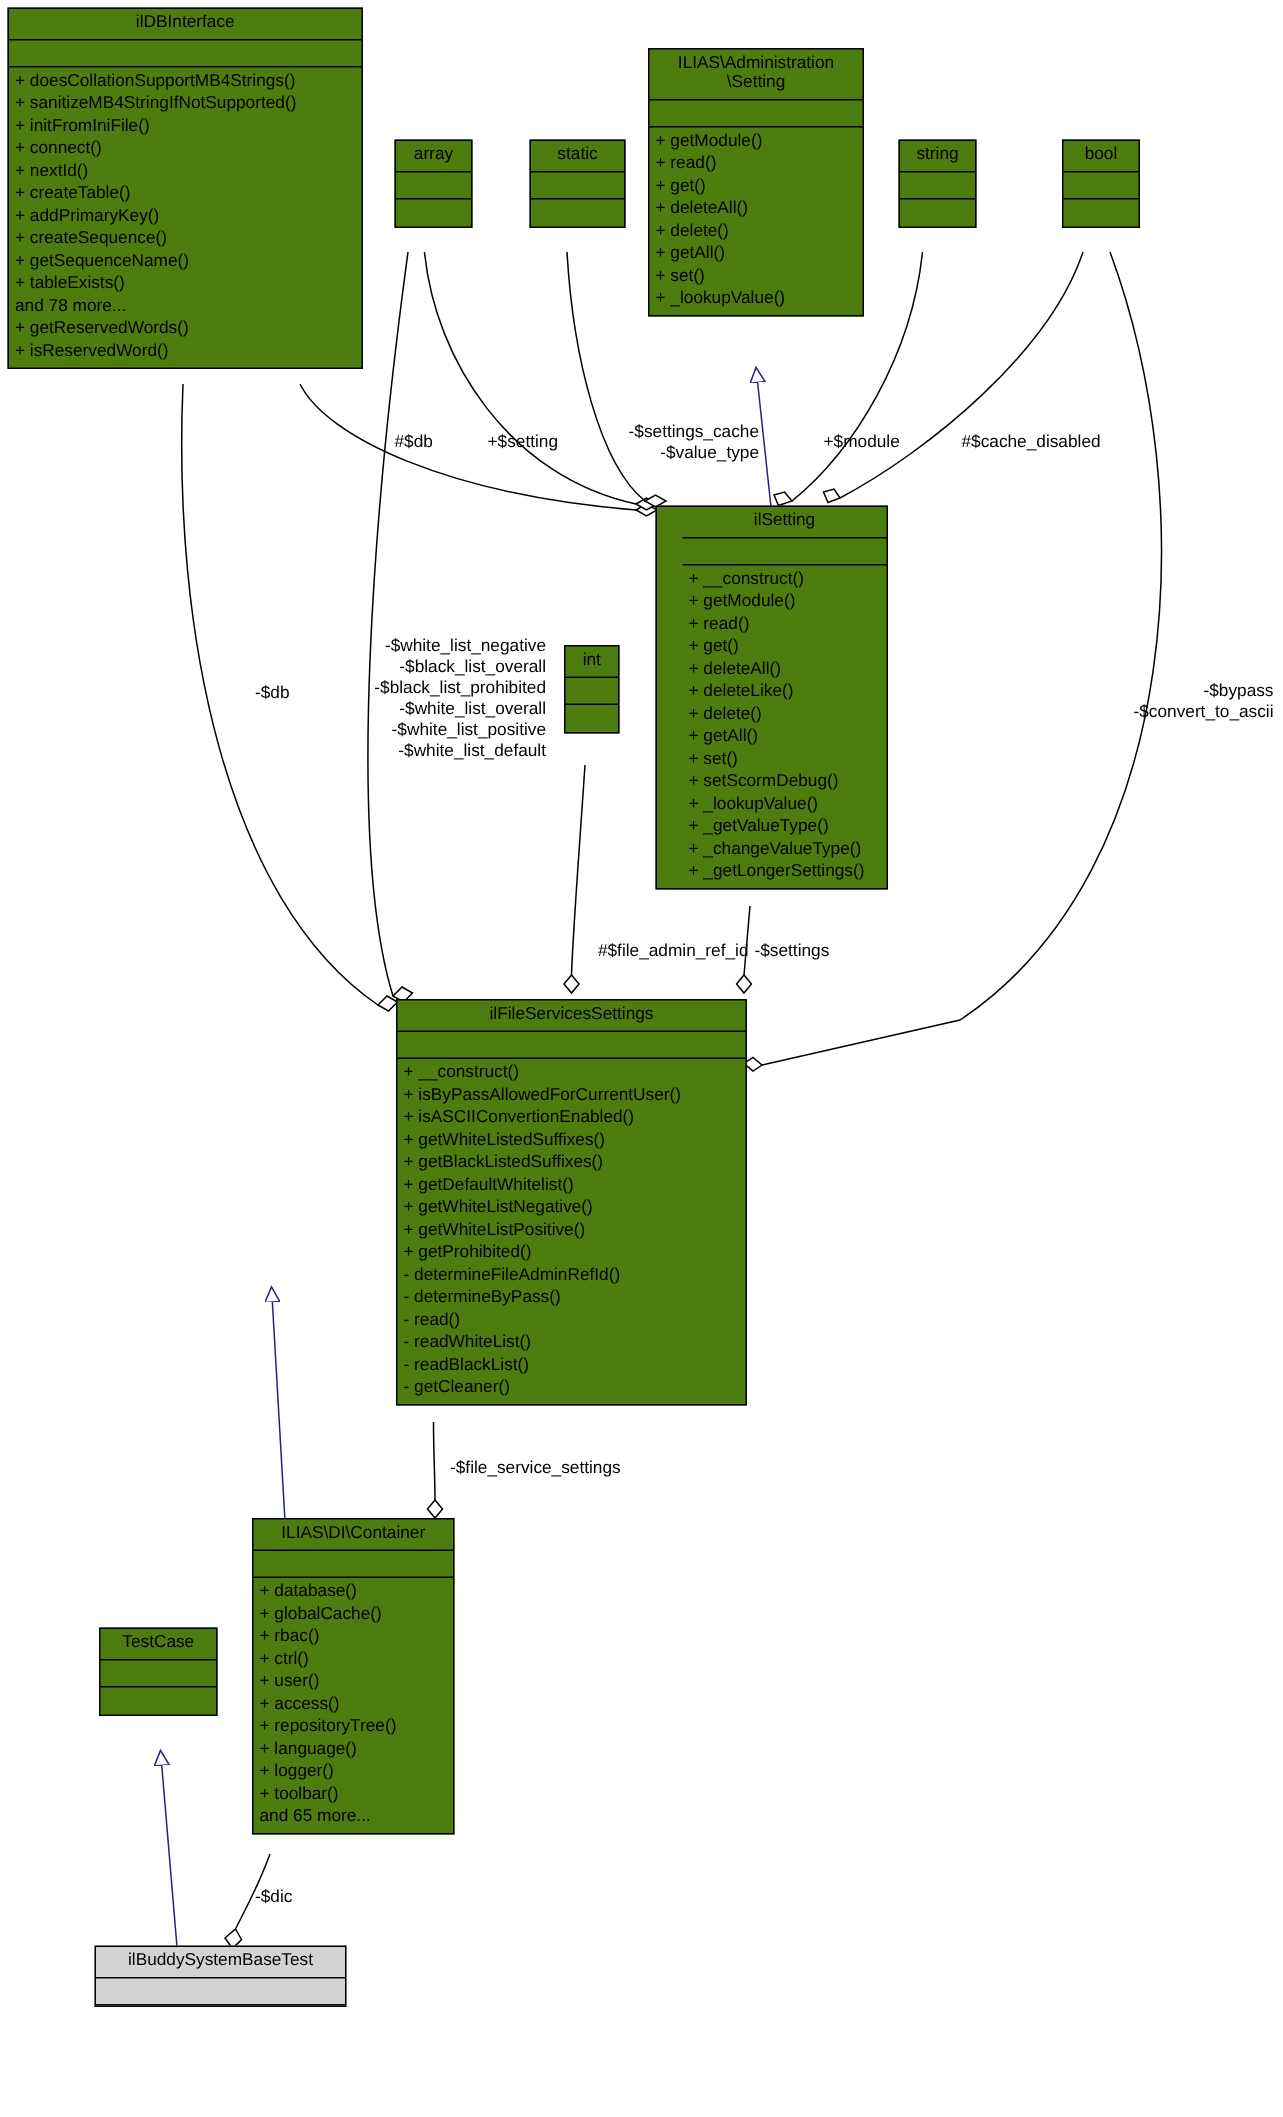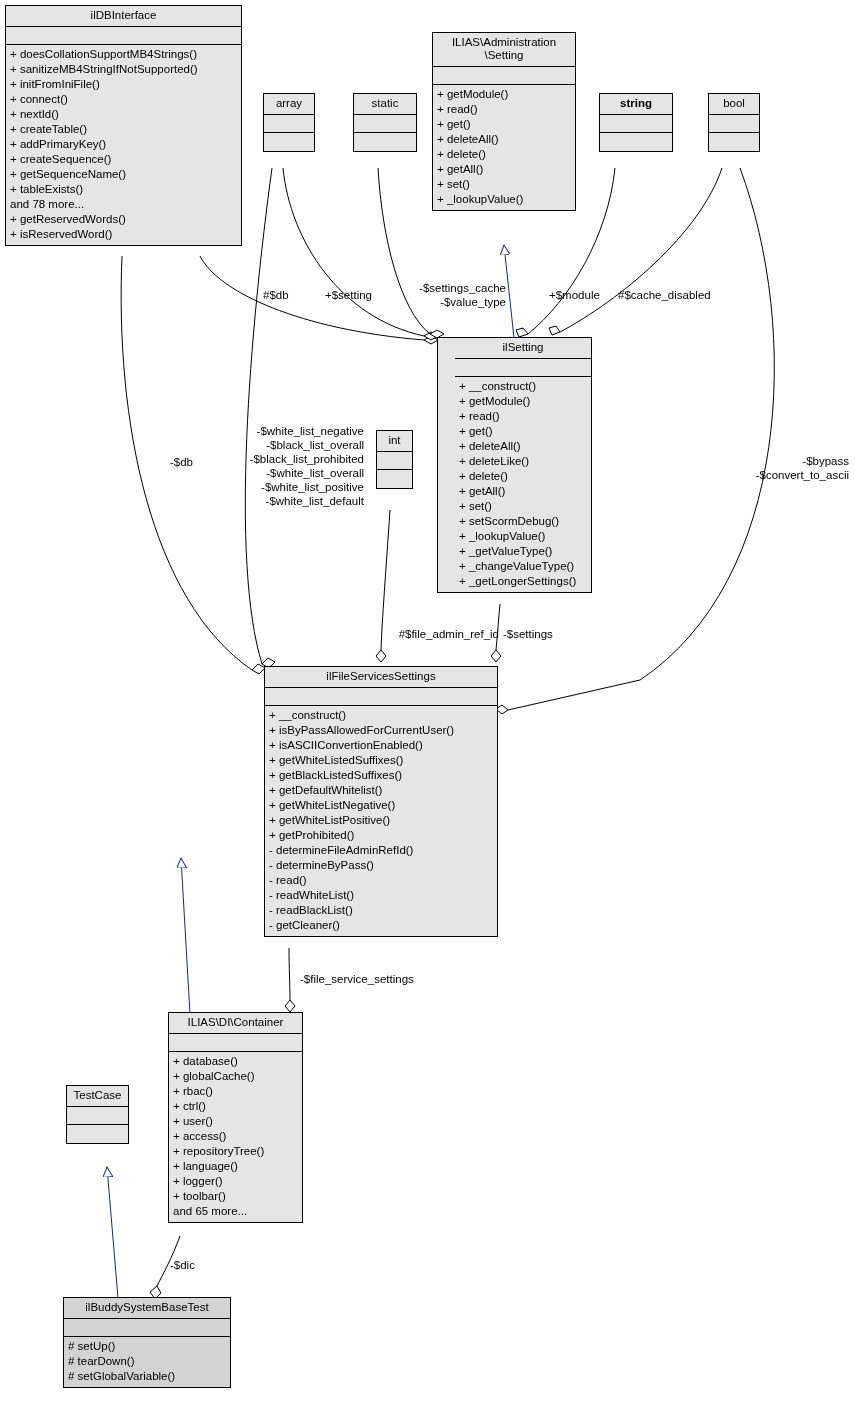--- a/index.html
+++ b/index.html
@@ -22,21 +22,21 @@
     position: absolute;
     left: 0;
     top: 0;
     width: 855px;
     height: 1411px;
     pointer-events: none;
   }
   .uml {
     position: absolute;
     border: 1px solid #000000;
-    background: #e5e5e5;
+    background: #4d7c0f;
     box-sizing: border-box;
   }
   .uml .title {
     text-align: center;
     padding: 3px 4px 4px 4px;
     font-size: 11.5px;
     line-height: 13px;
     white-space: pre-line;
   }
   .uml .sep {
@@ -173,21 +173,21 @@
       <div>+ read()</div>
       <div>+ get()</div>
       <div>+ deleteAll()</div>
       <div>+ delete()</div>
       <div>+ getAll()</div>
       <div>+ set()</div>
       <div>+ _lookupValue()</div>
     </div>
   </div>
 
-  <div class="uml" style="left:599px; top:93px; width:74px;font-weight:bold;">
+  <div class="uml" style="left:599px; top:93px; width:52px;">
     <div class="title">string</div>
     <div class="sep"></div>
     <div class="attrs"></div>
     <div class="sep"></div>
     <div class="ops" style="min-height:13px;"></div>
   </div>
 
   <div class="uml" style="left:708px; top:93px; width:52px;">
     <div class="title">bool</div>
     <div class="sep"></div>
@@ -265,46 +265,41 @@
       <div>+ user()</div>
       <div>+ access()</div>
       <div>+ repositoryTree()</div>
       <div>+ language()</div>
       <div>+ logger()</div>
       <div>+ toolbar()</div>
       <div>and 65 more...</div>
     </div>
   </div>
 
-  <div class="uml" style="left:66px; top:1085px; width:63px;">
+  <div class="uml" style="left:66px; top:1085px; width:79px;">
     <div class="title">TestCase</div>
     <div class="sep"></div>
     <div class="attrs"></div>
     <div class="sep"></div>
     <div class="ops" style="min-height:13px;"></div>
   </div>
 
   <div class="uml shaded" style="left:43px; top:1297px; width:168px;margin-left:20px;">
     <div class="title">ilBuddySystemBaseTest</div>
     <div class="sep"></div>
     <div class="attrs"></div>
     <div class="sep"></div>
-    <div class="ops">
-      <div># setUp()</div>
-      <div># tearDown()</div>
-      <div># setGlobalVariable()</div>
-    </div>
   </div>
 
   <div class="edge-label" style="left:263px; top:288px;">#$db</div>
   <div class="edge-label" style="left:325px; top:288px;">+$setting</div>
   <div class="edge-label right" style="left:386px; top:281px; width:120px;">-$settings_cache
 -$value_type</div>
   <div class="edge-label" style="left:549px; top:288px;">+$module</div>
-  <div class="edge-label" style="left:618px; top:288px;">#$cache_disabled</div>
+  <div class="edge-label" style="left:641px; top:288px;">#$cache_disabled</div>
   <div class="edge-label" style="left:170px; top:455px;">-$db</div>
   <div class="edge-label right" style="left:200px; top:424px; width:164px;">-$white_list_negative
 -$black_list_overall
 -$black_list_prohibited
 -$white_list_overall
 -$white_list_positive
 -$white_list_default</div>
   <div class="edge-label right" style="left:700px; top:454px; width:149px;">-$bypass
 -$convert_to_ascii</div>
   <div class="edge-label right" style="left:360px; top:627px; width:139px;">#$file_admin_ref_id</div>

